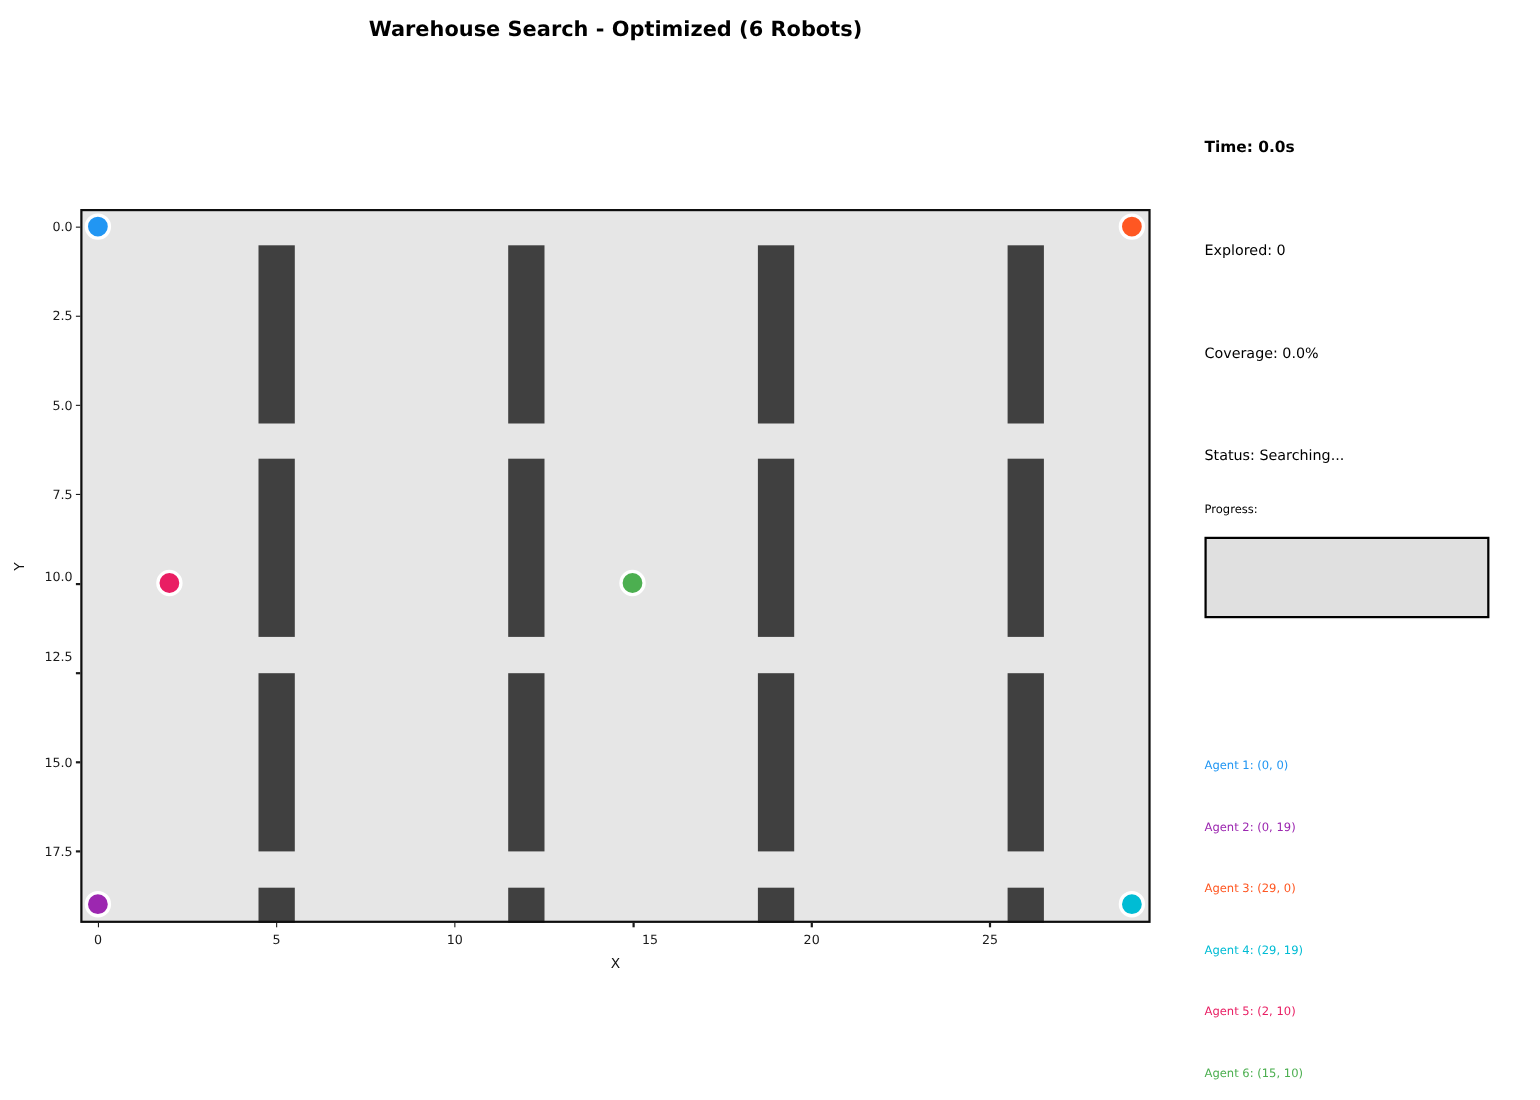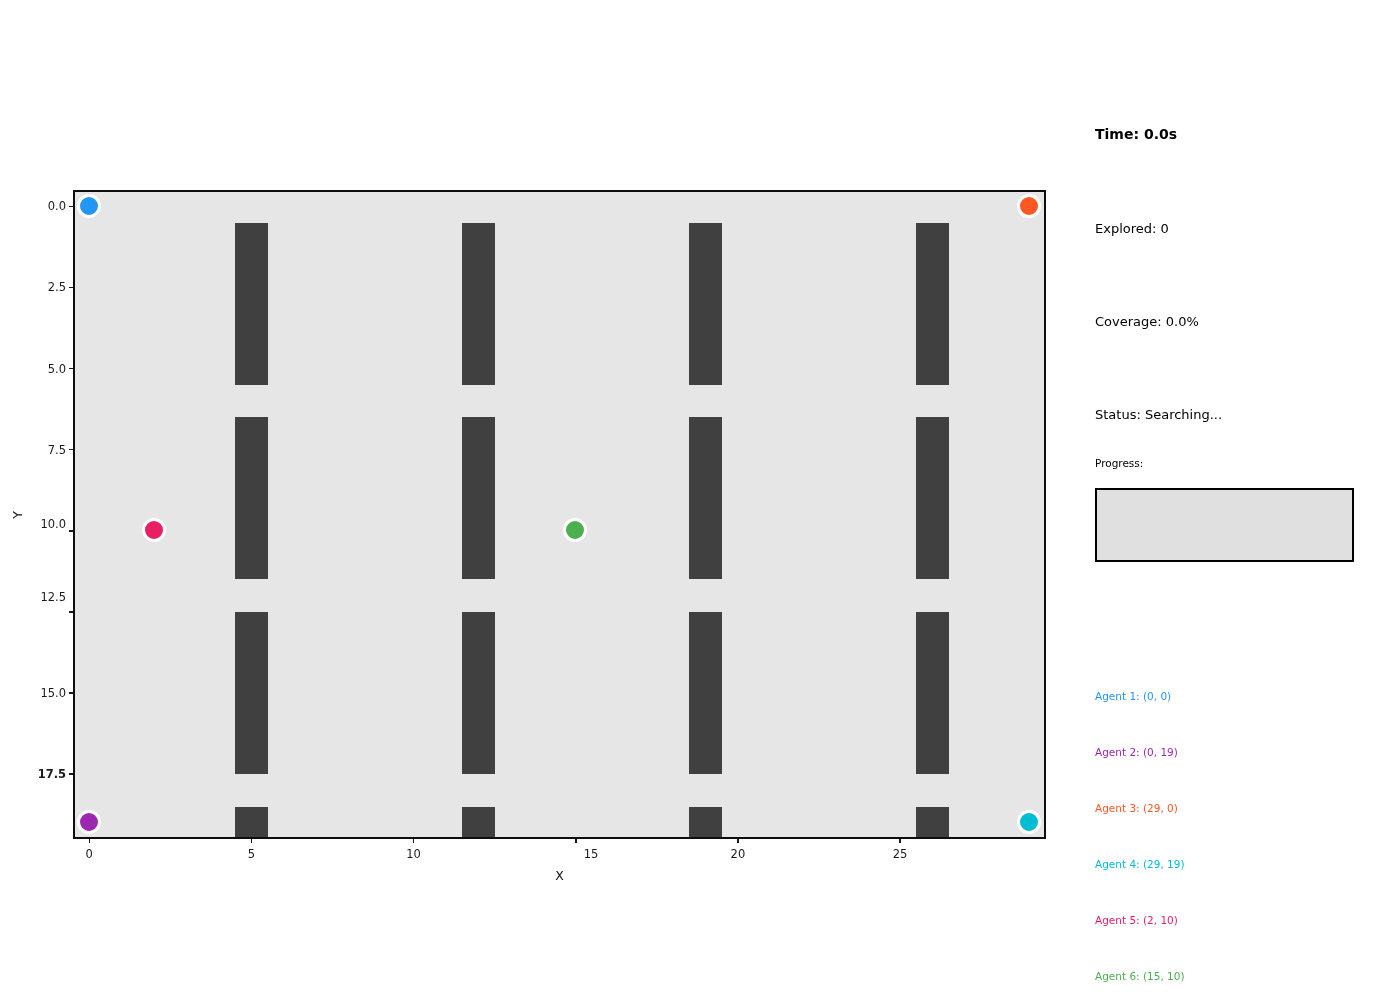--- a/index.html
+++ b/index.html
@@ -56,20 +56,21 @@
     background: #e0e0e0; border: 2px solid #000; box-sizing: border-box;
   }
   #progress-fill { height: 100%; width: 0; background: #4CAF50; }
   .agent-line { position: absolute; left: 1095px; font-size: 10.5px; white-space: nowrap; text-align: right; }
 </style>
 </head>
 <body>
 
 <div id="canvas">
 
+  <div class="abs" id="title">Warehouse Search - Optimized (6 Robots)</div>
 
   <div id="plot">
     <div id="plot-bg"></div>
     <div id="obstacles">
         <div class="obstacle" style="left: 162.2px; top: 32.5px; width: 32.4px; height: 162.3px; background: rgb(64, 64, 64);"></div>
         <div class="obstacle" style="left: 162.2px; top: 227.1px; width: 32.4px; height: 162.3px; background: rgb(64, 64, 64);"></div>
         <div class="obstacle" style="left: 162.2px; top: 421.9px; width: 32.4px; height: 162.3px; background: rgb(64, 64, 64);"></div>
         <div class="obstacle" style="left: 162.2px; top: 616.5px; width: 32.4px; height: 32.5px; background: rgb(64, 64, 64);"></div>
         <div class="obstacle" style="left: 389.2px; top: 32.5px; width: 32.4px; height: 162.3px; background: rgb(64, 64, 64);"></div>
         <div class="obstacle" style="left: 389.2px; top: 227.1px; width: 32.4px; height: 162.3px; background: rgb(64, 64, 64);"></div>
@@ -114,21 +115,21 @@
         <div class="tick-label ytick-label" style="top: 171.5px;">5.0</div>
         <div class="tick" style="left: -4px; top: 258.9px; width: 4px; height: 1.5px;"></div>
         <div class="tick-label ytick-label" style="top: 252.6px;">7.5</div>
         <div class="tick" style="left: -4px; top: 340px; width: 4px; height: 1.5px;"></div>
         <div class="tick-label ytick-label" style="top: 327px;">10.0</div>
         <div class="tick" style="left: -4px; top: 421.1px; width: 4px; height: 1.5px;"></div>
         <div class="tick-label ytick-label" style="top: 400px; text-align: right;">12.5</div>
         <div class="tick" style="left: -4px; top: 502.2px; width: 4px; height: 1.5px;"></div>
         <div class="tick-label ytick-label" style="top: 496px;">15.0</div>
         <div class="tick" style="left: -4px; top: 583.4px; width: 4px; height: 1.5px;"></div>
-        <div class="tick-label ytick-label" style="top: 577.1px; font-weight: bold;">17.5</div>
+        <div class="tick-label ytick-label" style="top: 577.1px;">17.5</div>
       </div>
     <div class="abs" id="xlabel">X</div>
     <div class="abs" id="ylabel">Y</div>
   </div>
 
   <div class="panel-text" id="p-time">Time: 0.0s</div>
   <div class="panel-text" id="p-explored">Explored: 0</div>
   <div class="panel-text" id="p-coverage">Coverage: 0.0%</div>
   <div class="panel-text" id="p-status">Status: Searching...</div>
   <div class="panel-text" id="p-progress-label">Progress:</div>

